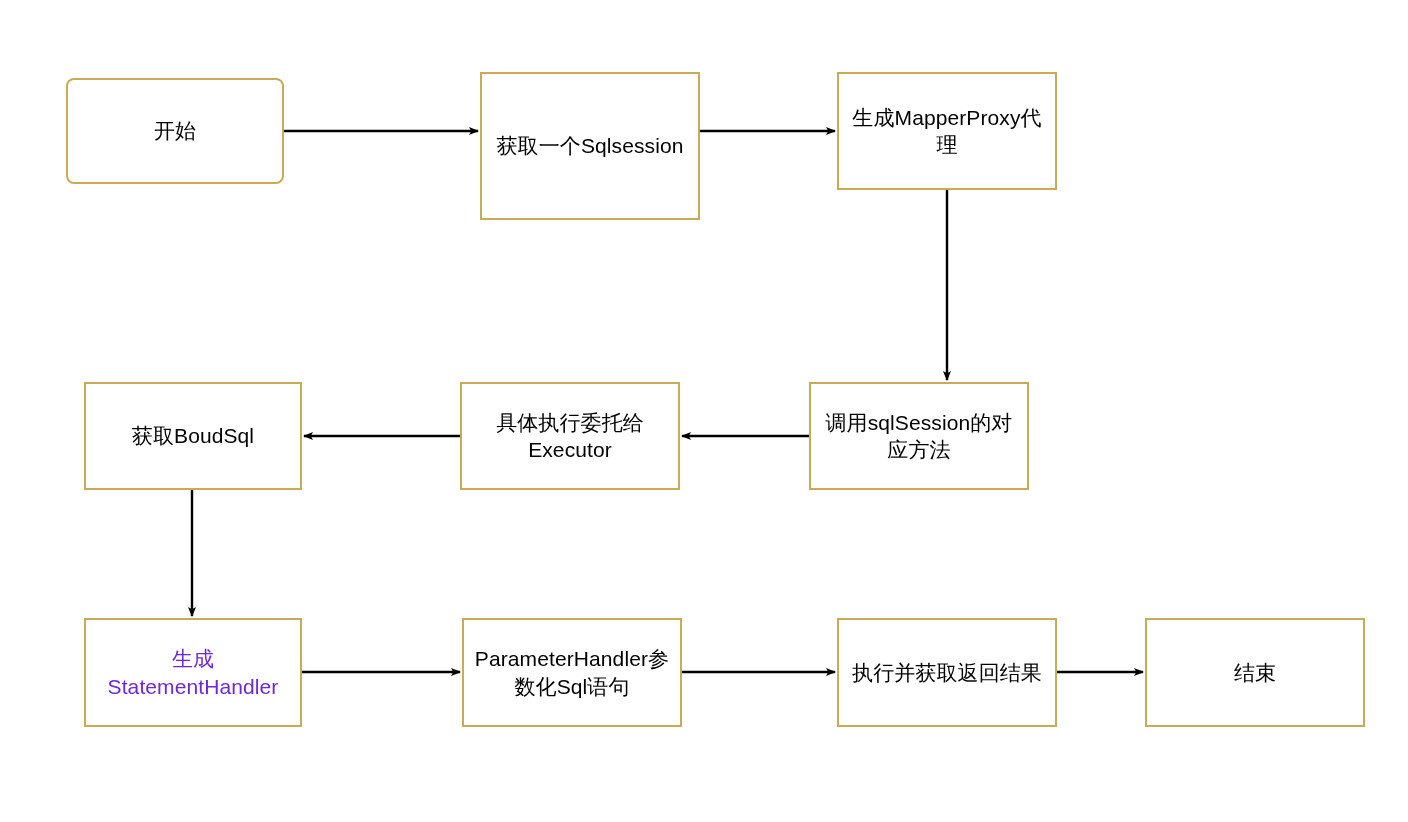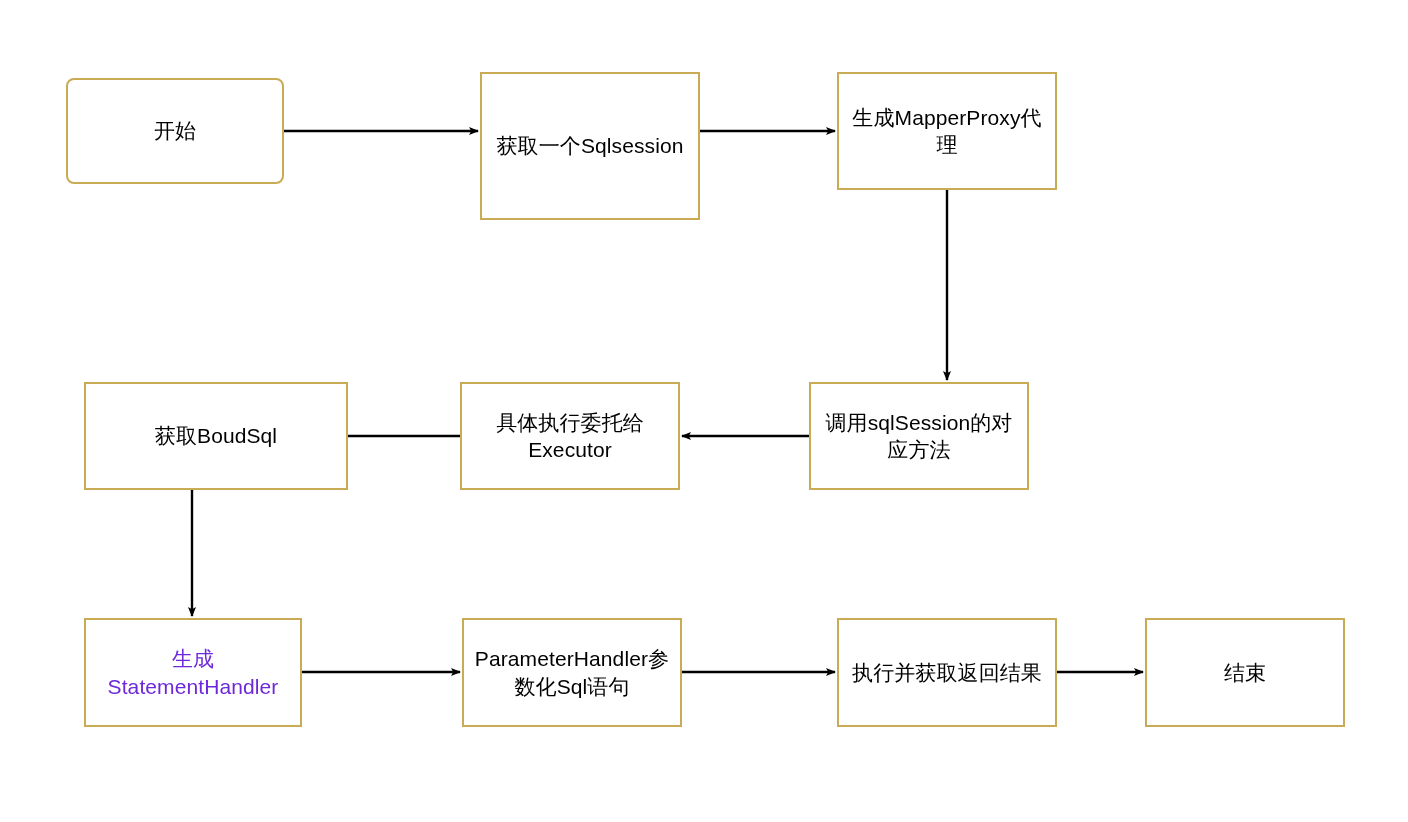--- a/index.html
+++ b/index.html
@@ -77,30 +77,30 @@
       </div>
       <div class="node" style="left: 837px; top: 72px; width: 220px; height: 118px; border-color: rgb(201, 171, 85); background: rgb(255, 255, 255); color: rgb(0, 0, 0);">
         <span class="node-label">生成MapperProxy代理</span>
       </div>
       <div class="node" style="left: 809px; top: 382px; width: 220px; height: 108px; border-color: rgb(201, 171, 85); background: rgb(255, 255, 255); color: rgb(0, 0, 0);">
         <span class="node-label">调用sqlSession的对应方法</span>
       </div>
       <div class="node" style="left: 460px; top: 382px; width: 220px; height: 108px; border-color: rgb(201, 171, 85); background: rgb(255, 255, 255); color: rgb(0, 0, 0);">
         <span class="node-label">具体执行委托给Executor</span>
       </div>
-      <div class="node" style="left: 84px; top: 382px; width: 264px; height: 108px; border-color: rgb(201, 171, 85); background: rgb(255, 255, 255); color: rgb(0, 0, 0);">
+      <div class="node" style="left: 84px; top: 382px; width: 218px; height: 108px; border-color: rgb(201, 171, 85); background: rgb(255, 255, 255); color: rgb(0, 0, 0);">
         <span class="node-label">获取BoudSql</span>
       </div>
       <div class="node" style="left: 84px; top: 618px; width: 218px; height: 109px; border-color: rgb(201, 171, 85); background: rgb(255, 255, 255); color: #6d28d9;">
         <span class="node-label">生成
 StatementHandler</span>
       </div>
       <div class="node" style="left: 462px; top: 618px; width: 220px; height: 109px; border-color: rgb(201, 171, 85); background: rgb(255, 255, 255); color: rgb(0, 0, 0);">
         <span class="node-label">ParameterHandler参数化Sql语句</span>
       </div>
       <div class="node" style="left: 837px; top: 618px; width: 220px; height: 109px; border-color: rgb(201, 171, 85); background: rgb(255, 255, 255); color: rgb(0, 0, 0);">
         <span class="node-label">执行并获取返回结果</span>
       </div>
-      <div class="node" style="left: 1145px; top: 618px; width: 200px; height: 109px; border-color: rgb(201, 171, 85); background: rgb(255, 255, 255); color: rgb(0, 0, 0);">
+      <div class="node" style="left: 1145px; top: 618px; width: 220px; height: 109px; border-color: rgb(201, 171, 85); background: rgb(255, 255, 255); color: rgb(0, 0, 0);">
         <span class="node-label">结束</span>
       </div>
     </div>
 </div>
 
 </body></html>

